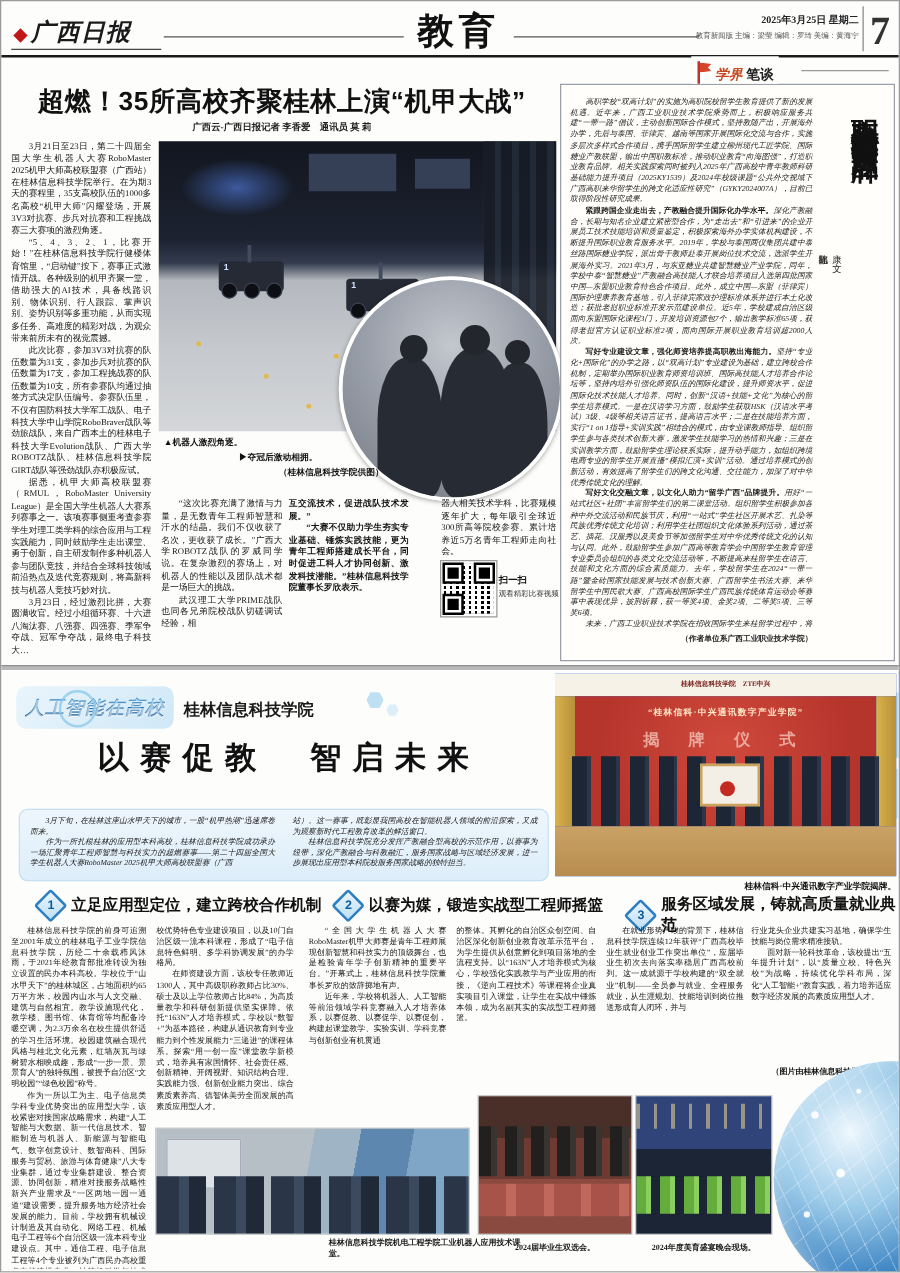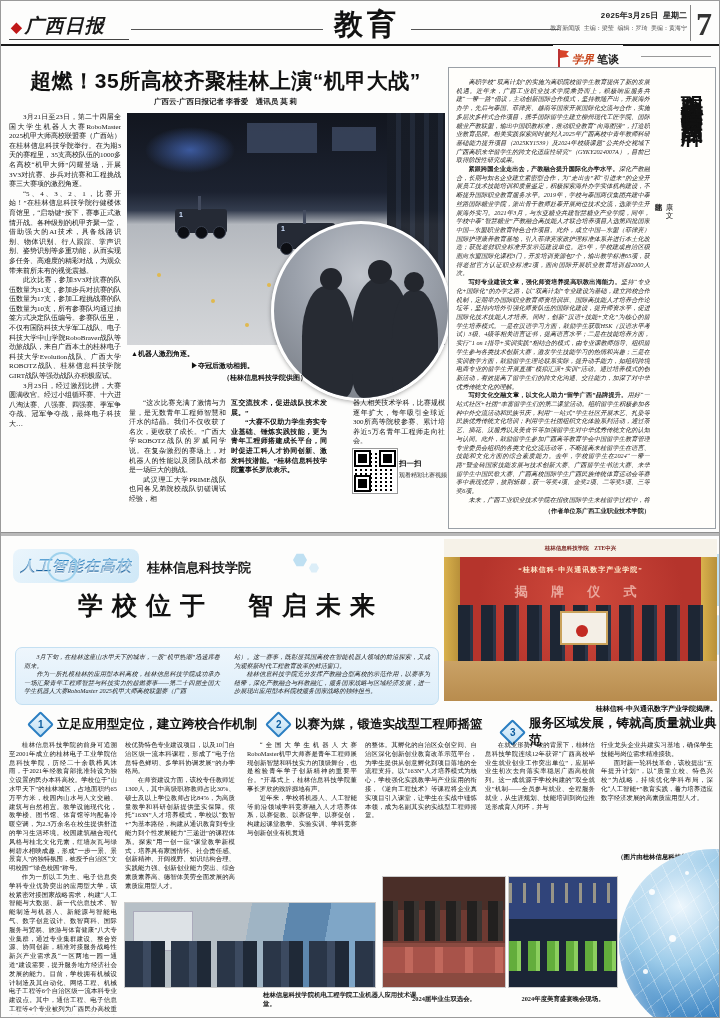--- a/index.html
+++ b/index.html
@@ -7,21 +7,21 @@
         border:1px solid #9a9a9a;overflow:hidden;font-family:"Liberation Serif",serif;color:#111;}
   
   .brand{position:absolute;left:10px;top:12px;font-size:19px;font-weight:900;font-style:italic;
          letter-spacing:1px;color:#1a1a1a;}
   .brand .diamond{color:#c01818;font-style:normal;font-size:14px;margin-right:2px;}
   .brand-underline{position:absolute;left:8px;top:38px;width:120px;height:1px;background:#444;}
   .mast-section{position:absolute;left:324px;top:4px;width:84px;text-align:center;font-size:29px;
          font-weight:900;letter-spacing:4px;}
   .mast-line-l{position:absolute;left:130px;top:28px;width:192px;height:1px;background:#555;}
   .mast-line-r{position:absolute;left:410px;top:28px;width:148px;height:1px;background:#555;}
-  .dateinfo{position:absolute;right:32px;top:9px;width:210px;text-align:right;font-family:Liberation Mono, monospace;}
+  .dateinfo{position:absolute;right:32px;top:9px;width:210px;text-align:right;font-family:Liberation Serif, serif;}
   .dateinfo .d1{font-size:8px;font-weight:bold;color:#222;}
   .dateinfo .d2{font-size:6px;color:#555;margin-top:3px;}
   .pagenum{position:absolute;right:2px;top:4px;width:26px;text-align:center;font-size:32px;
          font-weight:bold;color:#333;border-left:1px solid #888;height:36px;line-height:38px;}
   .mast-rule{position:absolute;left:0;top:43px;width:718px;height:2px;background:#1a1a1a;}
   
   .headline{position:absolute;left:6px;top:52px;width:437px;text-align:center;font-size:21px;
          font-weight:900;font-family:"Liberation Sans",sans-serif;letter-spacing:0.5px;}
   .byline{position:absolute;left:6px;top:96px;width:437px;text-align:center;font-size:7.5px;
          font-weight:bold;color:#222;}
@@ -181,20 +181,21 @@
   <div class="pagenum">7</div>
   <div class="mast-rule"></div>
 
   <h1 class="headline">超燃！35所高校齐聚桂林上演“机甲大战”</h1>
   <div class="byline">广西云-广西日报记者 李香爱　通讯员 莫 莉</div>
 
   <div class="col c1">
     <p>3月21日至23日，第二十四届全国大学生机器人大赛RoboMaster 2025机甲大师高校联盟赛（广西站）在桂林信息科技学院举行。在为期3天的赛程里，35支高校队伍的1000多名高校“机甲大师”闪耀登场，开展3V3对抗赛、步兵对抗赛和工程挑战赛三大赛项的激烈角逐。</p>
     <p>“5、4、3、2、1，比赛开始！”在桂林信息科技学院行健楼体育馆里，“启动键”按下，赛事正式激情开战。各种级别的机甲齐聚一堂，借助强大的AI技术，具备线路识别、物体识别、行人跟踪、掌声识别、姿势识别等多重功能，从而实现多任务、高难度的精彩对战，为观众带来前所未有的视觉震撼。</p>
     <p>此次比赛，参加3V3对抗赛的队伍数量为31支，参加步兵对抗赛的队伍数量为17支，参加工程挑战赛的队伍数量为10支，所有参赛队均通过抽签方式决定队伍编号。参赛队伍里，不仅有国防科技大学军工战队、电子科技大学中山学院RoboBraver战队等劲旅战队，来自广西本土的桂林电子科技大学Evolution战队、广西大学ROBOTZ战队、桂林信息科技学院GIRT战队等强劲战队亦积极应试。</p>
+    <p>据悉，机甲大师高校联盟赛（RMUL，RoboMaster University League）是全国大学生机器人大赛系列赛事之一。该项赛事侧重考查参赛学生对理工类学科的综合应用与工程实践能力，同时鼓励学生走出课堂、勇于创新，自主研发制作多种机器人参与团队竞技，并结合全球科技领域前沿热点及迭代竞赛规则，将高新科技与机器人竞技巧妙对抗。</p>
     <p>3月23日，经过激烈比拼，大赛圆满收官。经过小组循环赛、十六进八淘汰赛、八强赛、四强赛、季军争夺战、冠军争夺战，最终电子科技大…</p>
   </div>
 
   <div class="arena">
     <span class="glow"></span>
     <span class="screen" style="left:120px;top:10px;width:70px;height:30px;"></span>
     <span class="screen" style="left:205px;top:14px;width:44px;height:24px;"></span>
     <span class="crowd"></span>
     <div class="robot" style="left:48px;top:96px;width:52px;height:24px;">
       <span class="mast"></span>
@@ -282,21 +283,21 @@
   <span class="hex" style="left:660px;top:606px;width:34px;height:34px;background:#daeefa;"></span>
   <span class="hex" style="left:698px;top:612px;width:44px;height:44px;background:#cfe7f5;"></span>
   <span class="hex" style="left:292px;top:552px;width:14px;height:14px;background:#bfe0f2;"></span>
   <span class="hex" style="left:308px;top:562px;width:10px;height:10px;background:#dceef8;"></span>
 
   <div class="aibadge">
     <span class="ring"></span>
     <span class="txt">人工智能在高校</span>
   </div>
   <div class="schoolname">桂林信息科技学院</div>
-  <div class="ftitle">学校位于　智启未来</div>
+  <div class="ftitle">以赛促教　智启未来</div>
 
   <div class="introbox">
     <p>3月下旬，在桂林这座山水甲天下的城市，一股“机甲热潮”迅速席卷而来。</p>
     <p>作为一所扎根桂林的应用型本科高校，桂林信息科技学院成功承办一场汇聚青年工程师智慧与科技实力的超燃赛事——第二十四届全国大学生机器人大赛RoboMaster 2025机甲大师高校联盟赛（广西</p>
     <p class="cont">站）。这一赛事，既彰显我国高校在智能机器人领域的前沿探索，又成为观察新时代工程教育改革的鲜活窗口。</p>
     <p>桂林信息科技学院充分发挥产教融合型高校的示范作用，以赛事为纽带，深化产教融合与科教融汇，服务国家战略与区域经济发展，进一步展现出应用型本科院校服务国家战略的独特担当。</p>
   </div>
 
   <div class="stage">
     <div class="toplogos">桂林信息科技学院　ZTE中兴</div>

